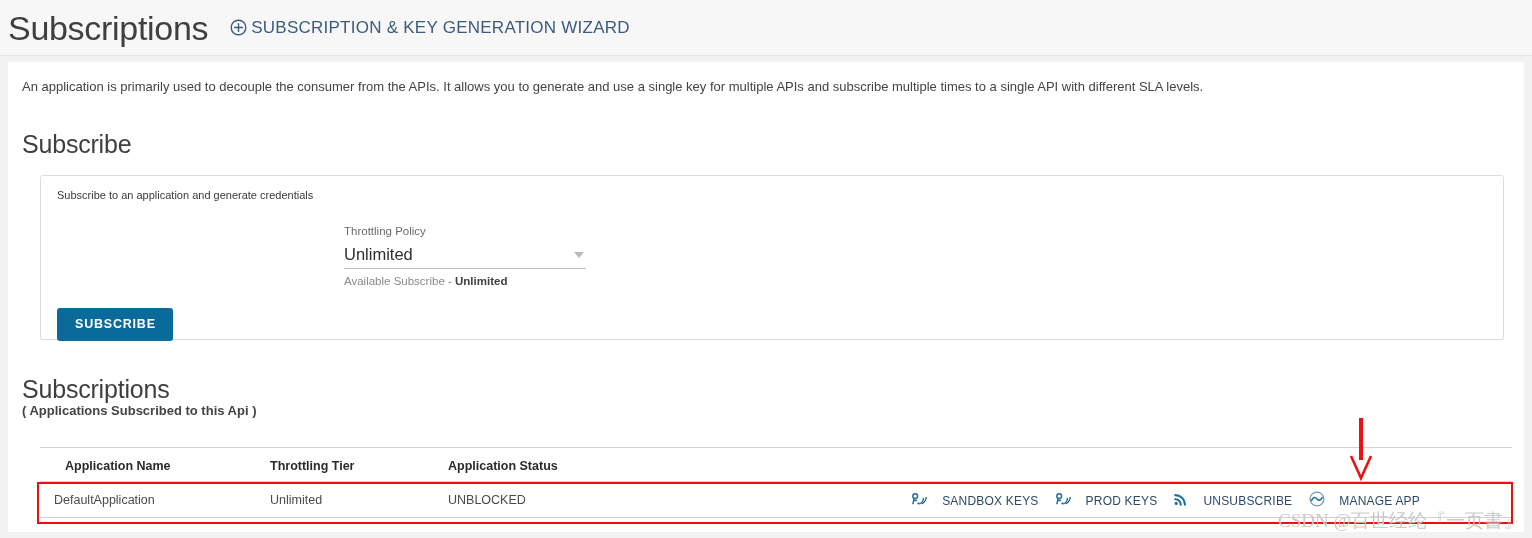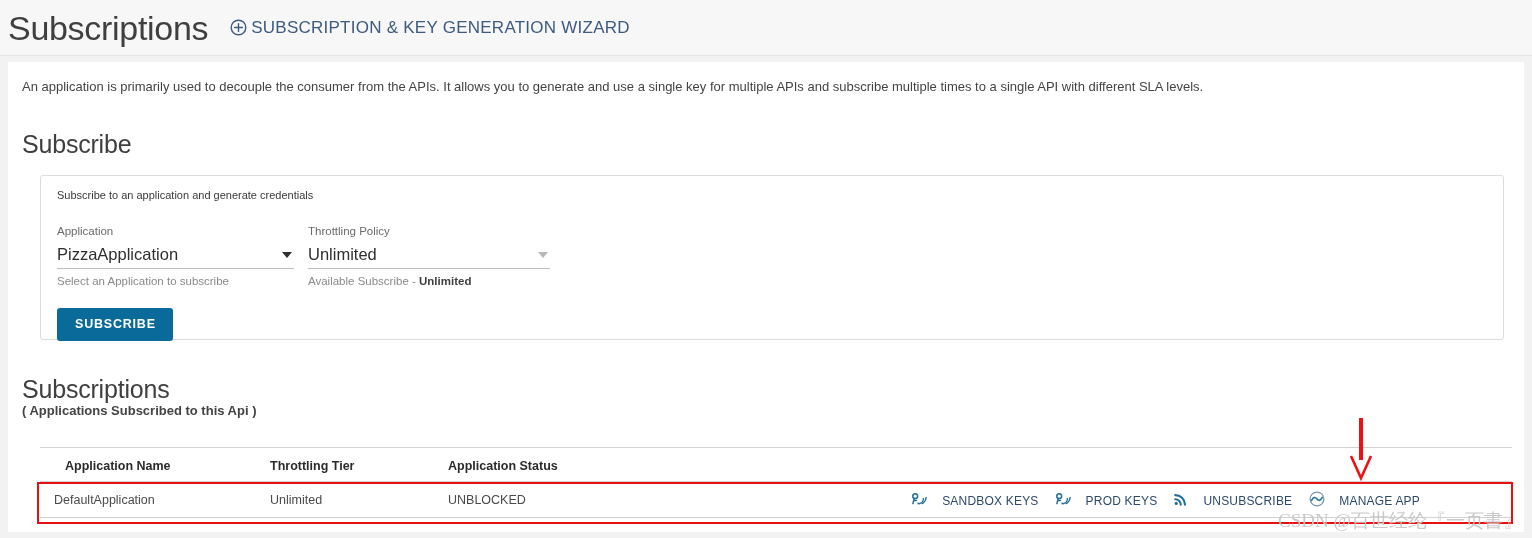--- a/index.html
+++ b/index.html
@@ -119,21 +119,21 @@
     top: 13px;
     font-size: 11px;
     color: #3a3a3a;
   }
 
   .field {
     position: absolute;
     top: 50px;
   }
   .field-application { left: 16px; width: 237px; }
-  .field-policy { left: 267px; width: 242px; }
+  .field-policy { left: 303px; width: 242px; }
 
   .field-label {
     font-size: 11.5px;
     color: #6b6b6b;
     margin-bottom: 6px;
     line-height: 1;
   }
   .select-row {
     position: relative;
     border-bottom: 1px solid #bdbdbd;
@@ -319,28 +319,20 @@
 
 <div class="content-sheet">
 
   <div class="intro-text">An application is primarily used to decouple the consumer from the APIs. It allows you to generate and use a single key for multiple APIs and subscribe multiple times to a single API with different SLA levels.</div>
 
   <div class="section-heading heading-subscribe">Subscribe</div>
 
   <div class="subscribe-card">
     <div class="card-caption">Subscribe to an application and generate credentials</div>
 
-    <div class="field field-application">
-      <div class="field-label">Application</div>
-      <div class="select-row">
-        <div class="select-value">PizzaApplication</div>
-        <span class="caret caret-dark"></span>
-      </div>
-      <div class="field-hint">Select an Application to subscribe</div>
-    </div>
 
     <div class="field field-policy">
       <div class="field-label">Throttling Policy</div>
       <div class="select-row">
         <div class="select-value">Unlimited</div>
         <span class="caret caret-light"></span>
       </div>
       <div class="field-hint"><span>Available Subscribe - </span><b>Unlimited</b></div>
     </div>
 

